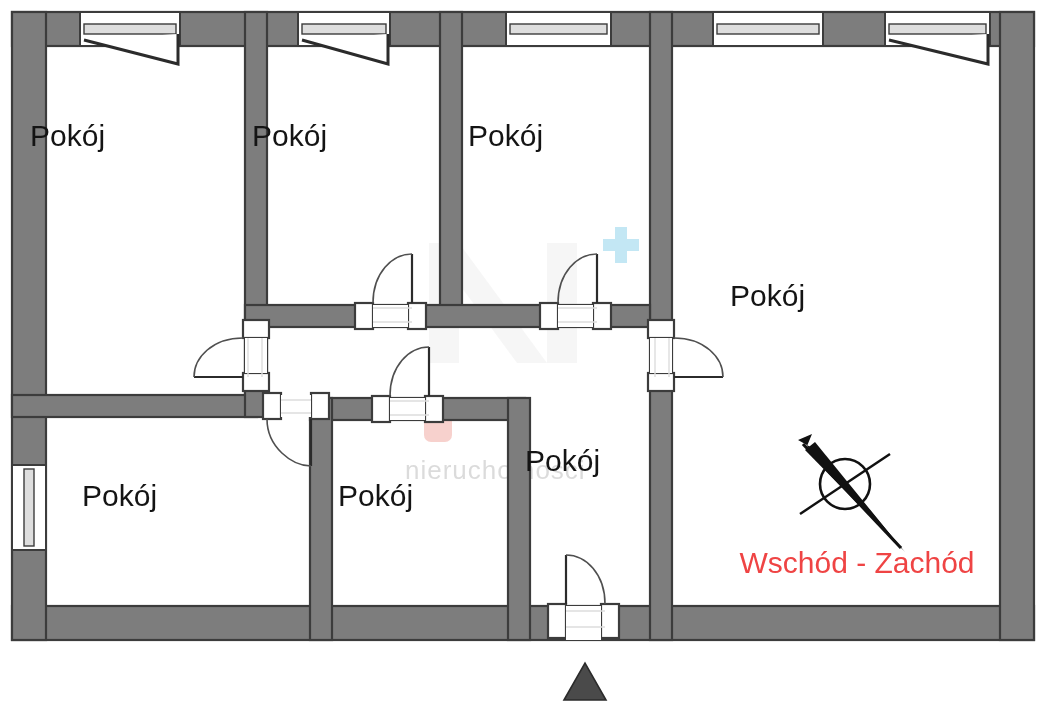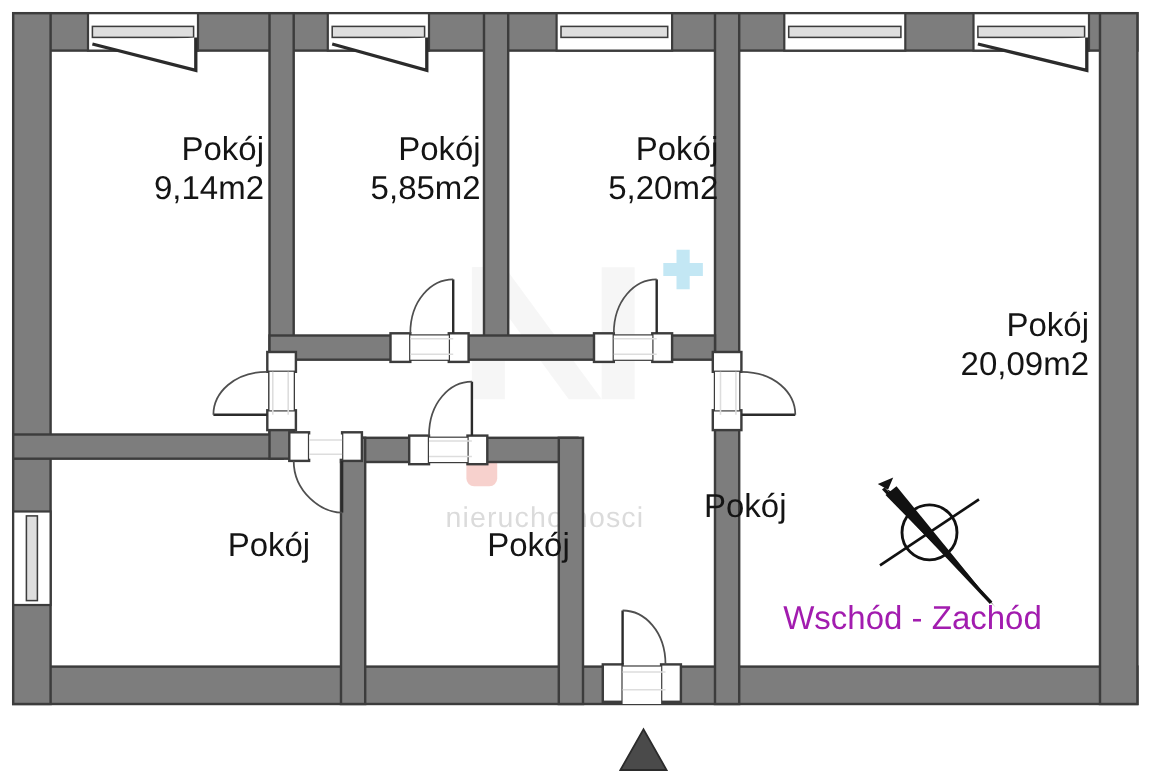--- a/index.html
+++ b/index.html
@@ -17,42 +17,42 @@
   }
   #plan-svg {
     position: absolute;
     left: 0;
     top: 0;
     width: 1046px;
     height: 705px;
   }
   .room-label {
     position: absolute;
-    text-align: right;
+    text-align: left;
     color: #141414;
     font-family: "Liberation Sans", sans-serif;
     font-size: 30px;
     line-height: 36px;
     white-space: nowrap;
     letter-spacing: 0px;
     pointer-events: none;
   }
   .room-label .ln {
     display: block;
   }
   #compass-caption {
     position: absolute;
     left: 712px;
     top: 545px;
     width: 290px;
-    text-align: left;
+    text-align: center;
     font-family: "Liberation Sans", sans-serif;
     font-size: 30px;
     line-height: 36px;
-    color: #a21caf;
+    color: #ef4444;
     white-space: nowrap;
   }
   .wm {
     position: absolute;
     pointer-events: none;
   }
   #wm-logo {
     left: 415px;
     top: 225px;
     width: 175px;
@@ -252,36 +252,32 @@
       <line x1="-42" y1="-40" x2="56" y2="64" stroke="#111111" stroke-width="3.2"></line>
     </g>
 
     <g>
       <path d="M564 700 L585 663 L606 700 Z" fill="#4a4a4a" stroke="#2b2b2b" stroke-width="1.6"></path>
     </g>
   </svg>
 
   <div class="room-label" style="left:30px; top:118px; width:210px;">
     <span class="ln">Pokój</span>
-    <span class="ln">9,14m2</span>
   </div>
 
   <div class="room-label" style="left:252px; top:118px; width:185px;">
     <span class="ln">Pokój</span>
-    <span class="ln">5,85m2</span>
   </div>
 
   <div class="room-label" style="left:468px; top:118px; width:185px;">
     <span class="ln">Pokój</span>
-    <span class="ln">5,20m2</span>
   </div>
 
   <div class="room-label" style="left:730px; top:278px; width:260px;">
     <span class="ln">Pokój</span>
-    <span class="ln">20,09m2</span>
   </div>
 
   <div class="room-label" style="left:82px; top:478px; width:200px;">
     <span class="ln">Pokój</span>
   </div>
 
   <div class="room-label" style="left:338px; top:478px; width:180px;">
     <span class="ln">Pokój</span>
   </div>
 

